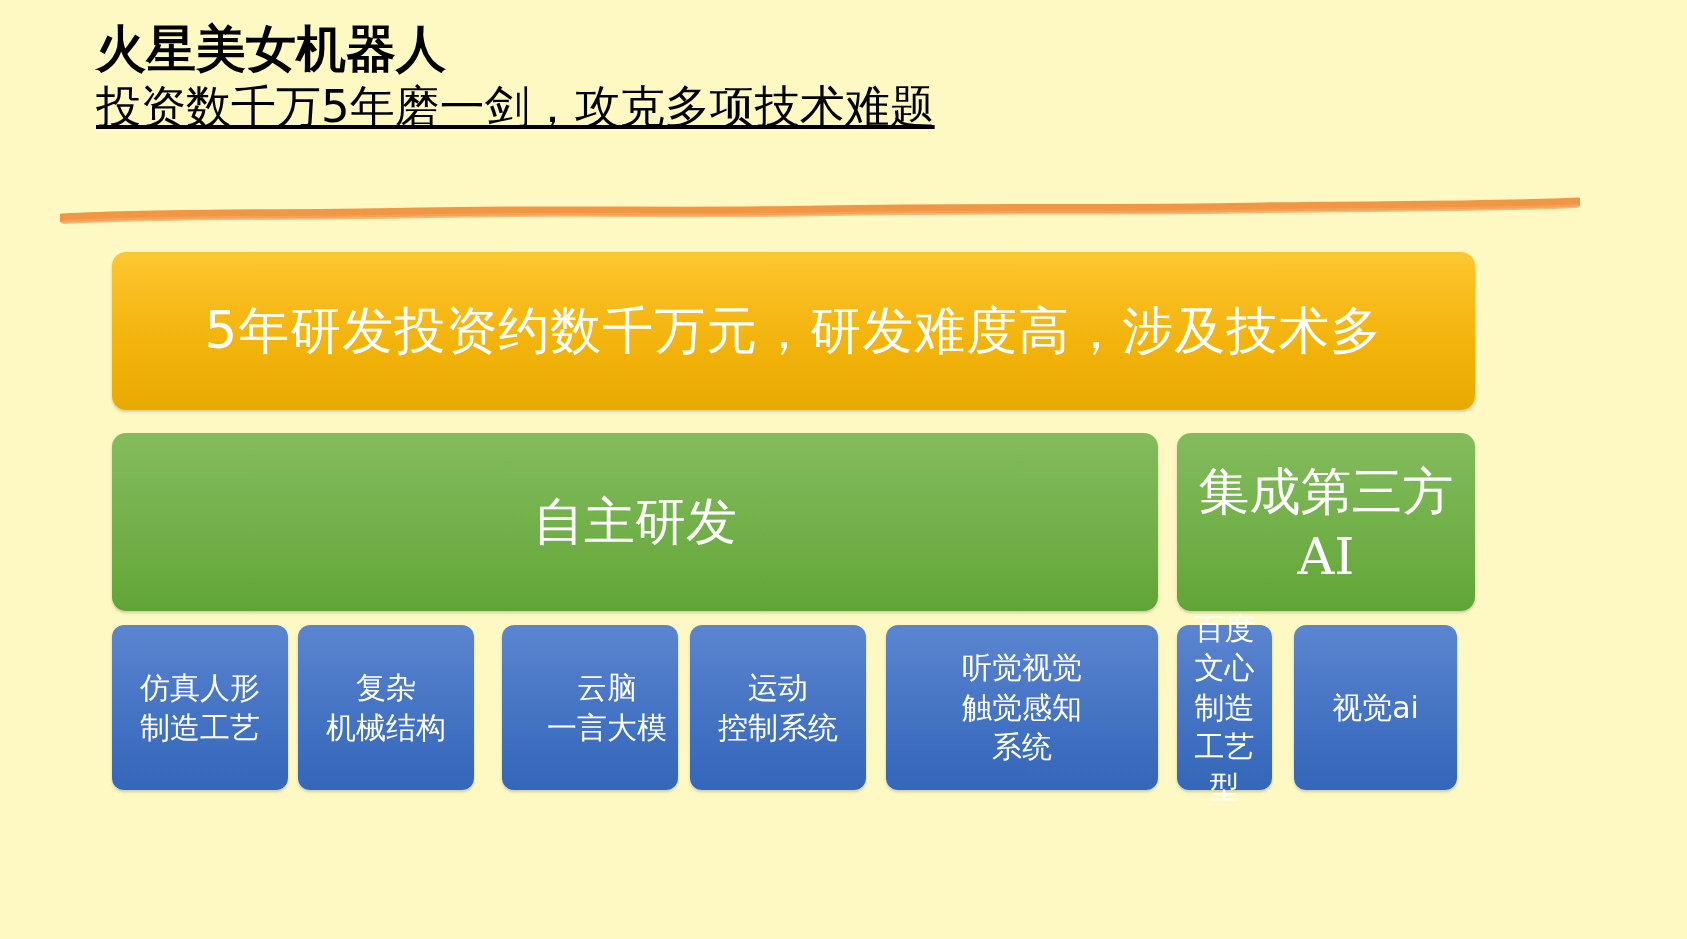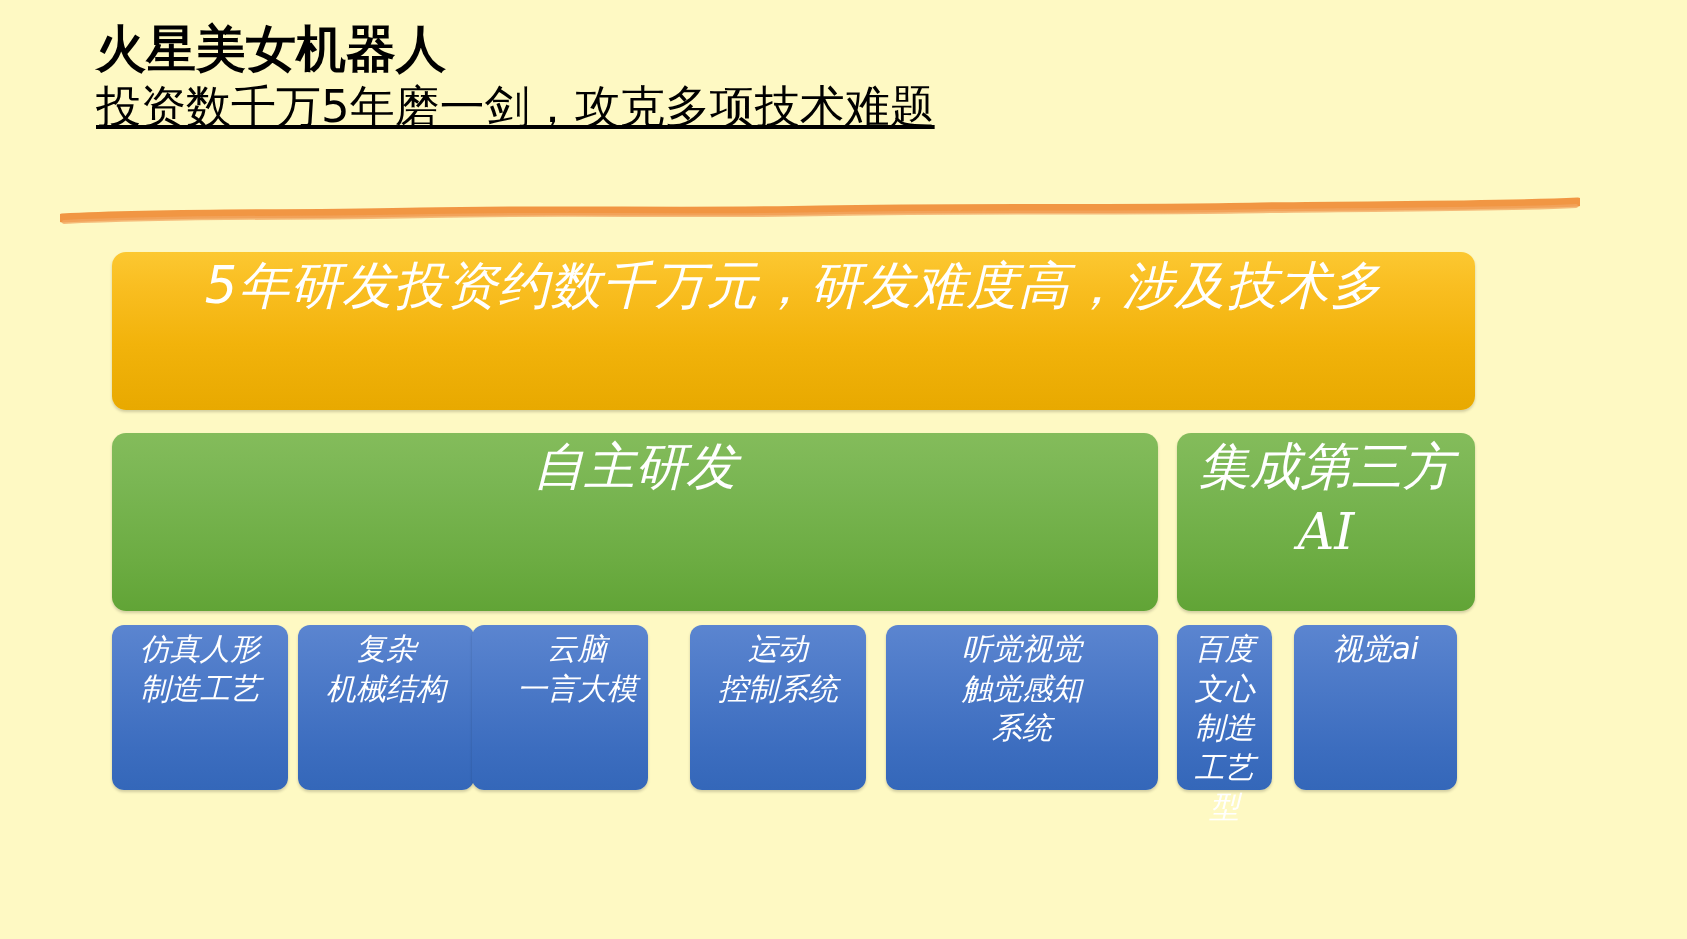--- a/index.html
+++ b/index.html
@@ -57,27 +57,26 @@
     width: 1520px;
     height: 32px;
   }
   .divider-wrap svg { display:block; width:100%; height:100%; }
 
   
   .card {
     position: absolute;
     border-radius: 14px;
     display: flex;
-    align-items: flex-start;
+    align-items: center;
     justify-content: center;
     box-sizing: border-box;
     color: #ffffff;
     text-align: center;
     box-shadow: 0 2px 3px rgba(0,0,0,0.18);
-    font-style: italic;
   }
 
   
   .band-yellow {
     left: 112px;
     top: 252px;
     width: 1363px;
     height: 158px;
     background: linear-gradient(180deg, #FCC831 0%, #F9BE21 22%, #F2B30B 58%, #E8A900 100%);
     font-size: 51px;
@@ -144,21 +143,21 @@
     </div>
   </div>
 
   <div class="card band-blue" style="left:298px;width:176px;">
     <div>
       <span class="leaf-label">复杂</span>
       <span class="leaf-label">机械结构</span>
     </div>
   </div>
 
-  <div class="card band-blue" style="left:472px;width:176px;padding-left:40px;">
+  <div class="card band-blue" style="left:502px;width:176px;padding-left:40px;">
     <div>
       <span class="leaf-label">云脑</span>
       <span class="leaf-label">一言大模</span>
     </div>
   </div>
 
   <div class="card band-blue" style="left:690px;width:176px;">
     <div>
       <span class="leaf-label">运动</span>
       <span class="leaf-label">控制系统</span>

